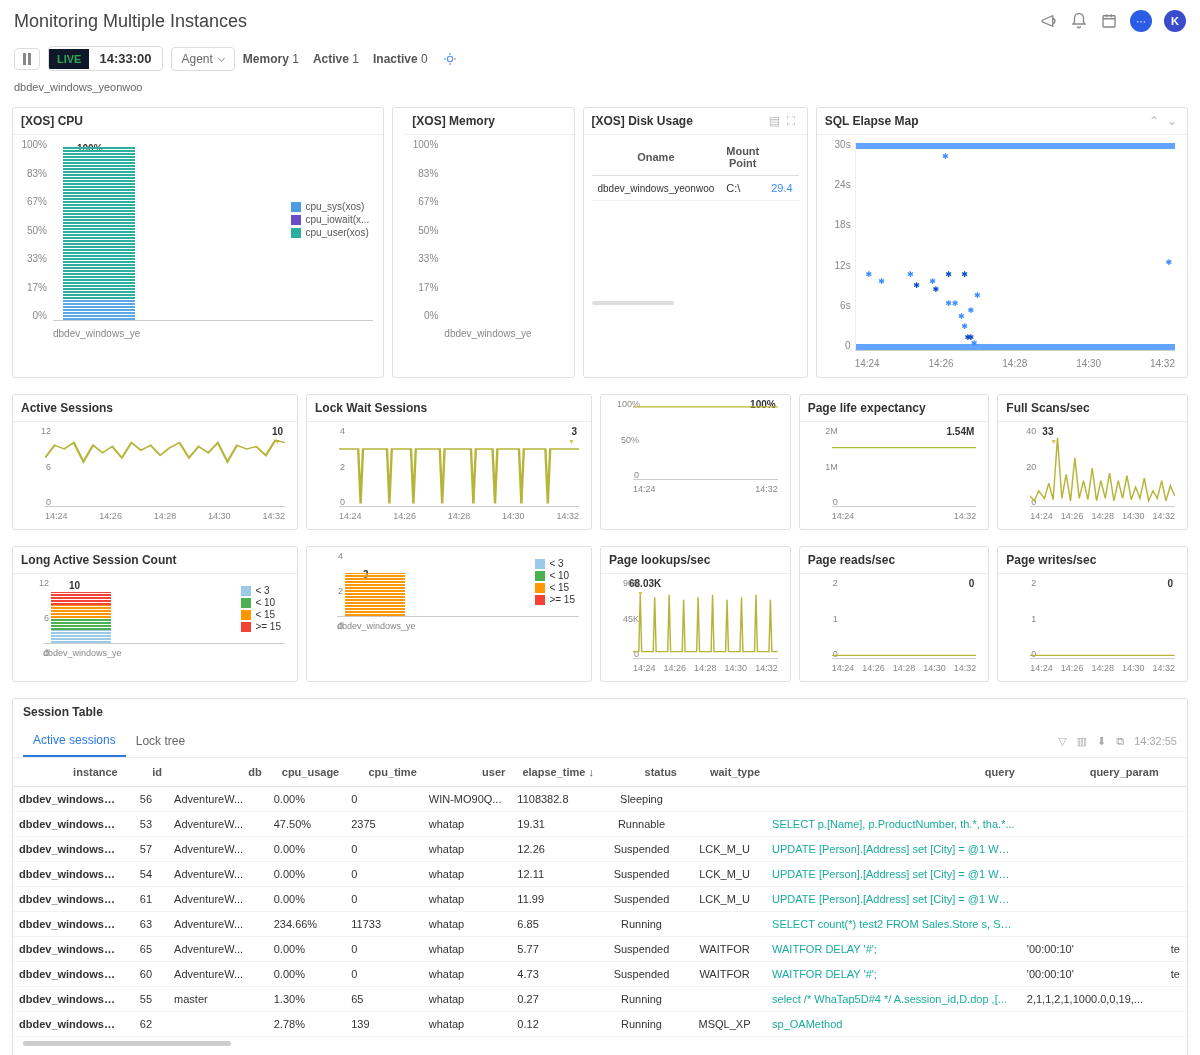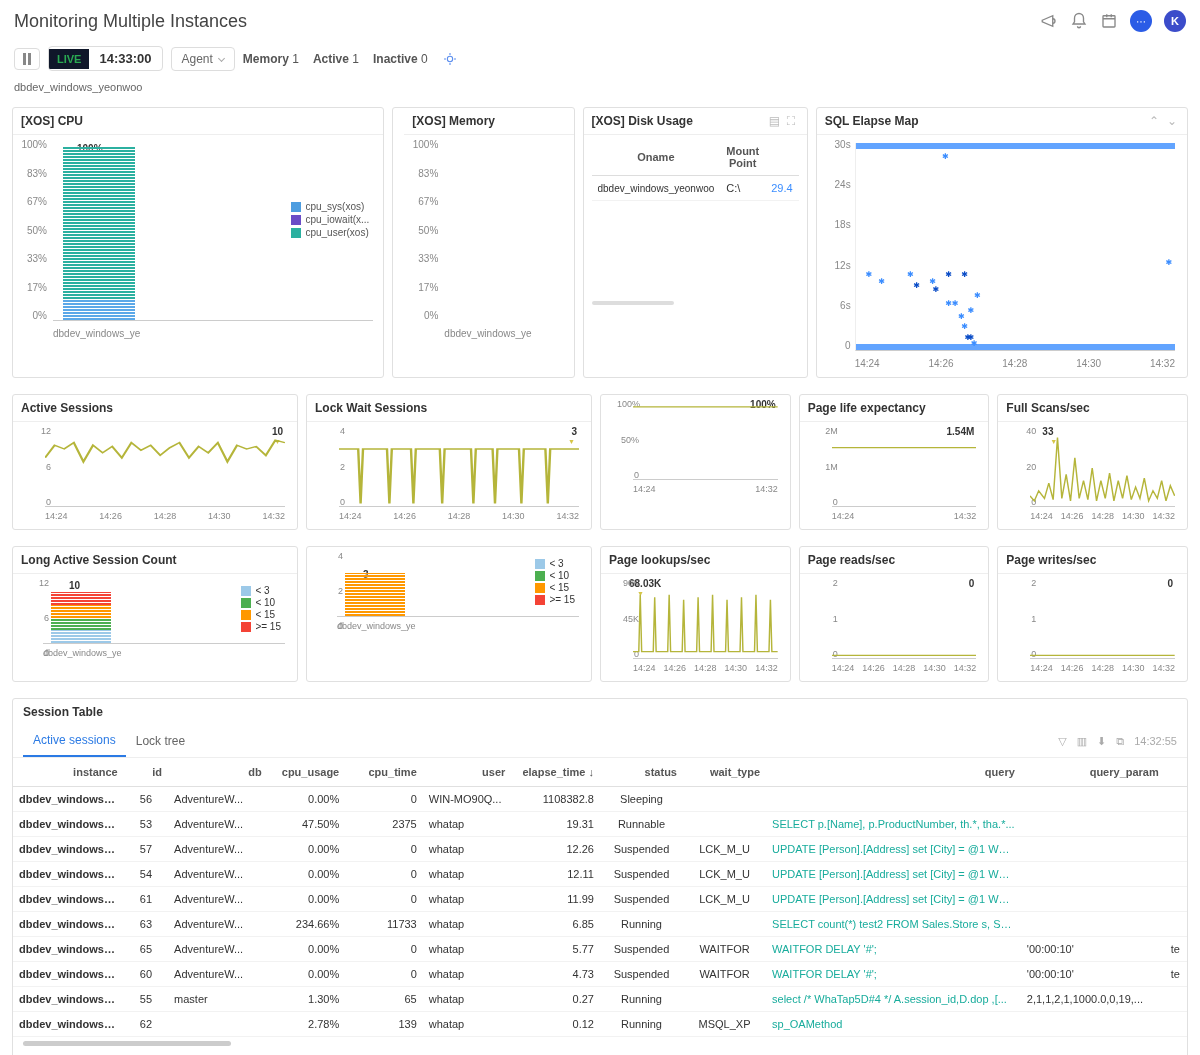--- a/index.html
+++ b/index.html
@@ -84,21 +84,21 @@
 .session-card { margin:8px 12px; border:1px solid #e0e0e0; border-radius:3px; }
 .session-head { padding:6px 10px; font-size:12px; font-weight:600; }
 .tabs { display:flex; align-items:center; border-bottom:1px solid #eee; padding:0 10px; }
 .tab { padding:8px 10px; font-size:12px; color:#666; cursor:pointer; }
 .tab.active { color:#2b7ae4; border-bottom:2px solid #2b7ae4; }
 .tab-tools { margin-left:auto; display:flex; gap:10px; align-items:center; color:#aaa; font-size:11px; }
 .tab-tools span { cursor:pointer; }
 .sess-tbl { width:100%; border-collapse:collapse; font-size:11px; table-layout:fixed; }
 .sess-tbl th { padding:8px 6px; text-align:right; font-weight:600; color:#555; border-bottom:1px solid #e0e0e0; overflow:hidden; text-overflow:ellipsis; white-space:nowrap; }
 .sess-tbl td { padding:6px; border-bottom:1px solid #f2f2f2; overflow:hidden; text-overflow:ellipsis; white-space:nowrap; }
-.sess-tbl td.num { text-align:right;margin-top:20px; }
+.sess-tbl td.num { text-align:left;margin-top:20px; }
 .sess-tbl td.ctr { text-align:center; }
 .query-link { color:#18ac9c; }
 .hscroll { height:8px; margin:4px 10px 8px; }
 .hscroll-thumb { width:18%; height:5px; background:#ccc; border-radius:3px; }
 
 .chev { border: solid #aaa; border-width: 0 1px 1px 0; display:inline-block; padding:2px; transform:rotate(45deg); }
 </style>
 </head>
 <body>
 

